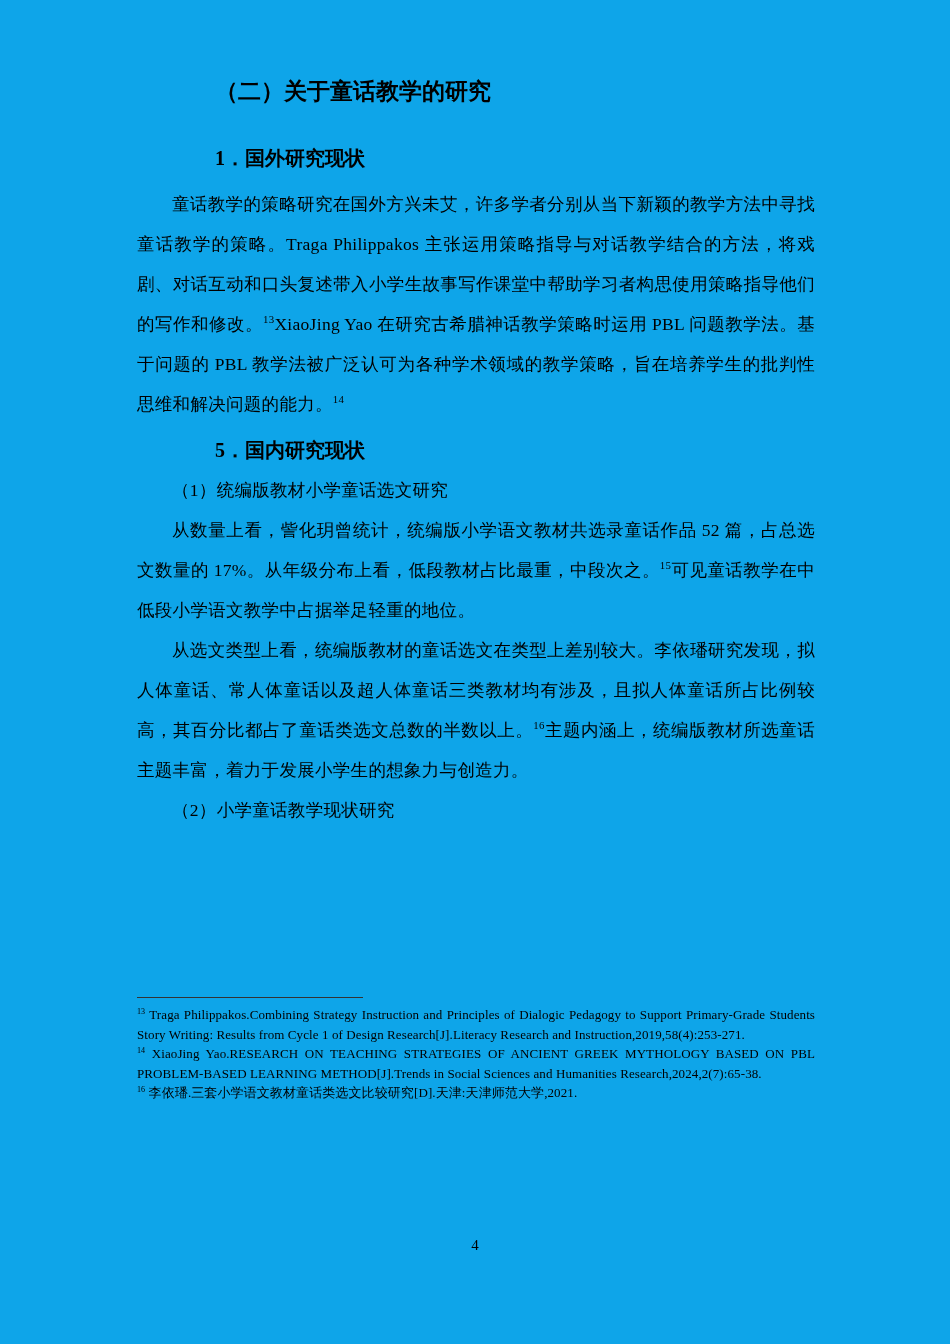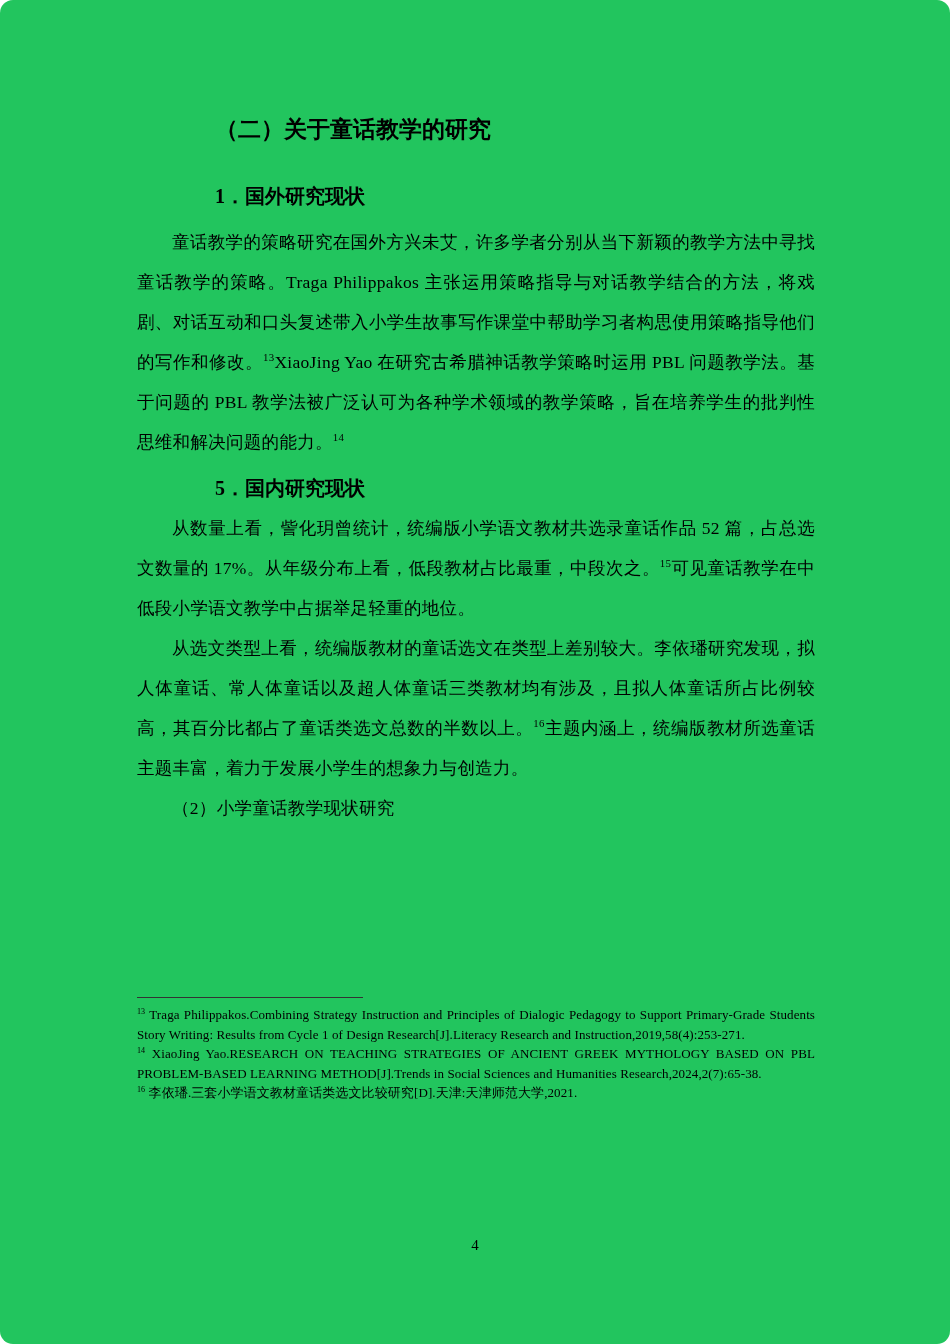--- a/index.html
+++ b/index.html
@@ -5,27 +5,26 @@
   html, body {
     margin: 0;
     padding: 0;
     background: #ffffff;
   }
   .page {
     position: relative;
     width: 950px;
     height: 1344px;
     margin: 0 auto;
-    background: #22c55e;
+    background: #0ea5e9;
     color: #000000;
     font-family: "Liberation Serif", "DejaVu Serif", serif;
     box-sizing: border-box;
-    padding: 114px 135px 0 137px;
+    padding: 76px 135px 0 137px;
     overflow: hidden;
-    border-radius: 13px;
   }
   h1.doc-heading {
     font-size: 23px;
     line-height: 32px;
     font-weight: bold;
     margin: 0 0 12px 78px;
   }
   h2.sub-heading {
     font-size: 20px;
     line-height: 28px;
@@ -85,20 +84,21 @@
 <div class="page">
 
   <h1 class="doc-heading">（二）关于童话教学的研究</h1>
 
   <h2 class="sub-heading">1．国外研究现状</h2>
 
   <p class="body">童话教学的策略研究在国外方兴未艾，许多学者分别从当下新颖的教学方法中寻找童话教学的策略。Traga Philippakos 主张运用策略指导与对话教学结合的方法，将戏剧、对话互动和口头复述带入小学生故事写作课堂中帮助学习者构思使用策略指导他们的写作和修改。<sup>13</sup>XiaoJing Yao 在研究古希腊神话教学策略时运用 PBL 问题教学法。基于问题的 PBL 教学法被广泛认可为各种学术领域的教学策略，旨在培养学生的批判性思维和解决问题的能力。<sup>14</sup></p>
 
   <h2 class="sub-heading second">5．国内研究现状</h2>
 
+  <p class="body noj">（1）统编版教材小学童话选文研究</p>
 
   <p class="body">从数量上看，訾化玥曾统计，统编版小学语文教材共选录童话作品 52 篇，占总选文数量的 17%。从年级分布上看，低段教材占比最重，中段次之。<sup>15</sup>可见童话教学在中低段小学语文教学中占据举足轻重的地位。</p>
 
   <p class="body">从选文类型上看，统编版教材的童话选文在类型上差别较大。李依璠研究发现，拟人体童话、常人体童话以及超人体童话三类教材均有涉及，且拟人体童话所占比例较高，其百分比都占了童话类选文总数的半数以上。<sup>16</sup>主题内涵上，统编版教材所选童话主题丰富，着力于发展小学生的想象力与创造力。</p>
 
   <p class="body noj">（2）小学童话教学现状研究</p>
 
 
   <div class="footnotes">
     <div class="fnsep"></div>

